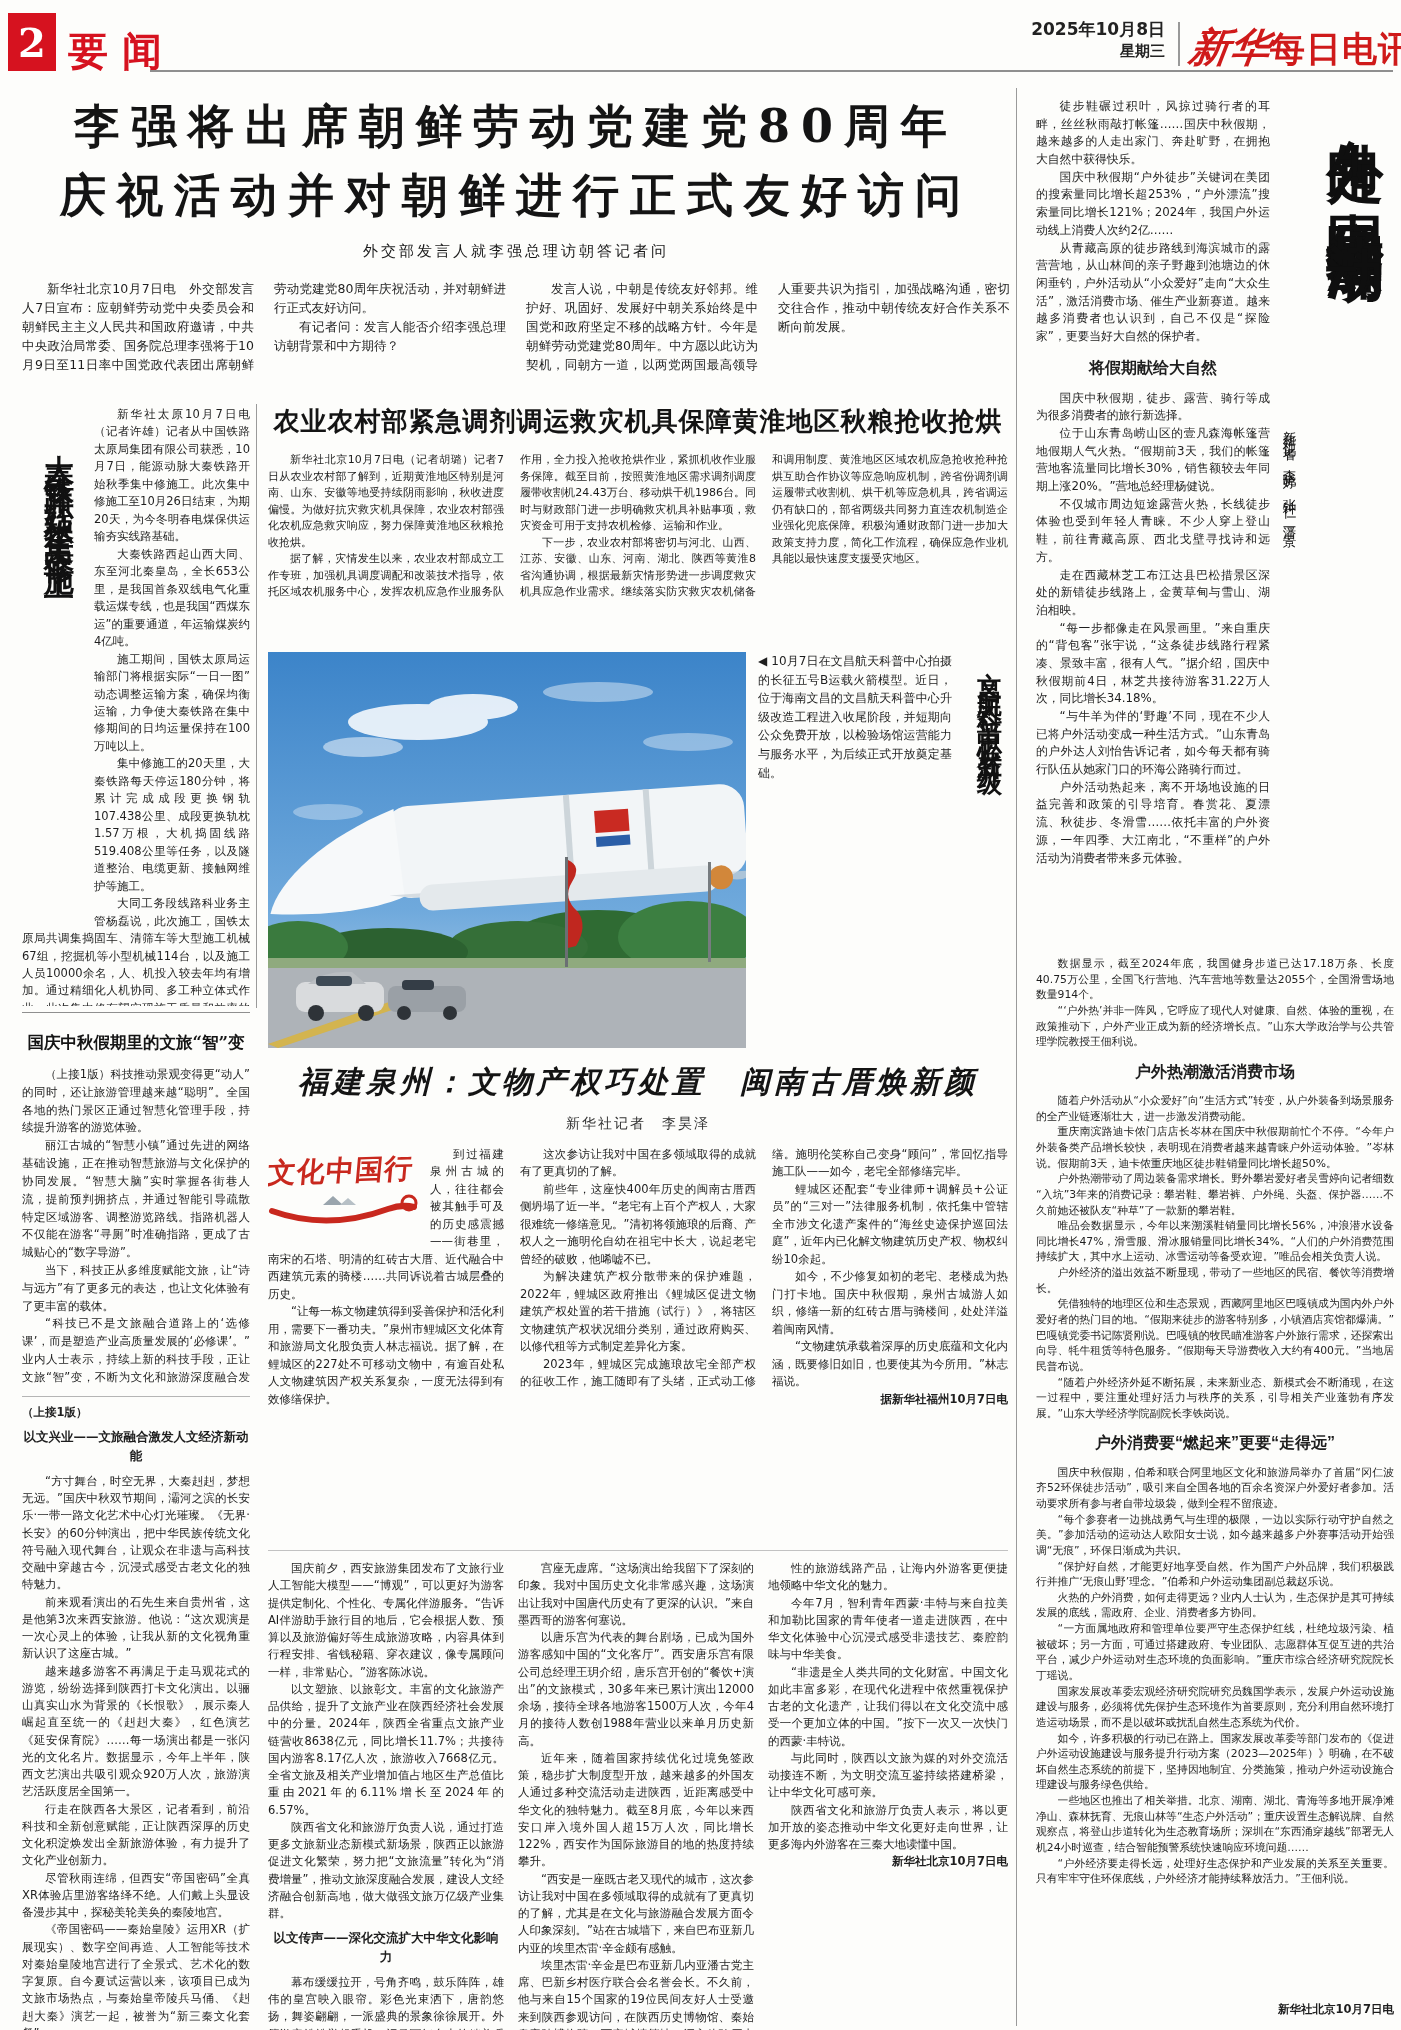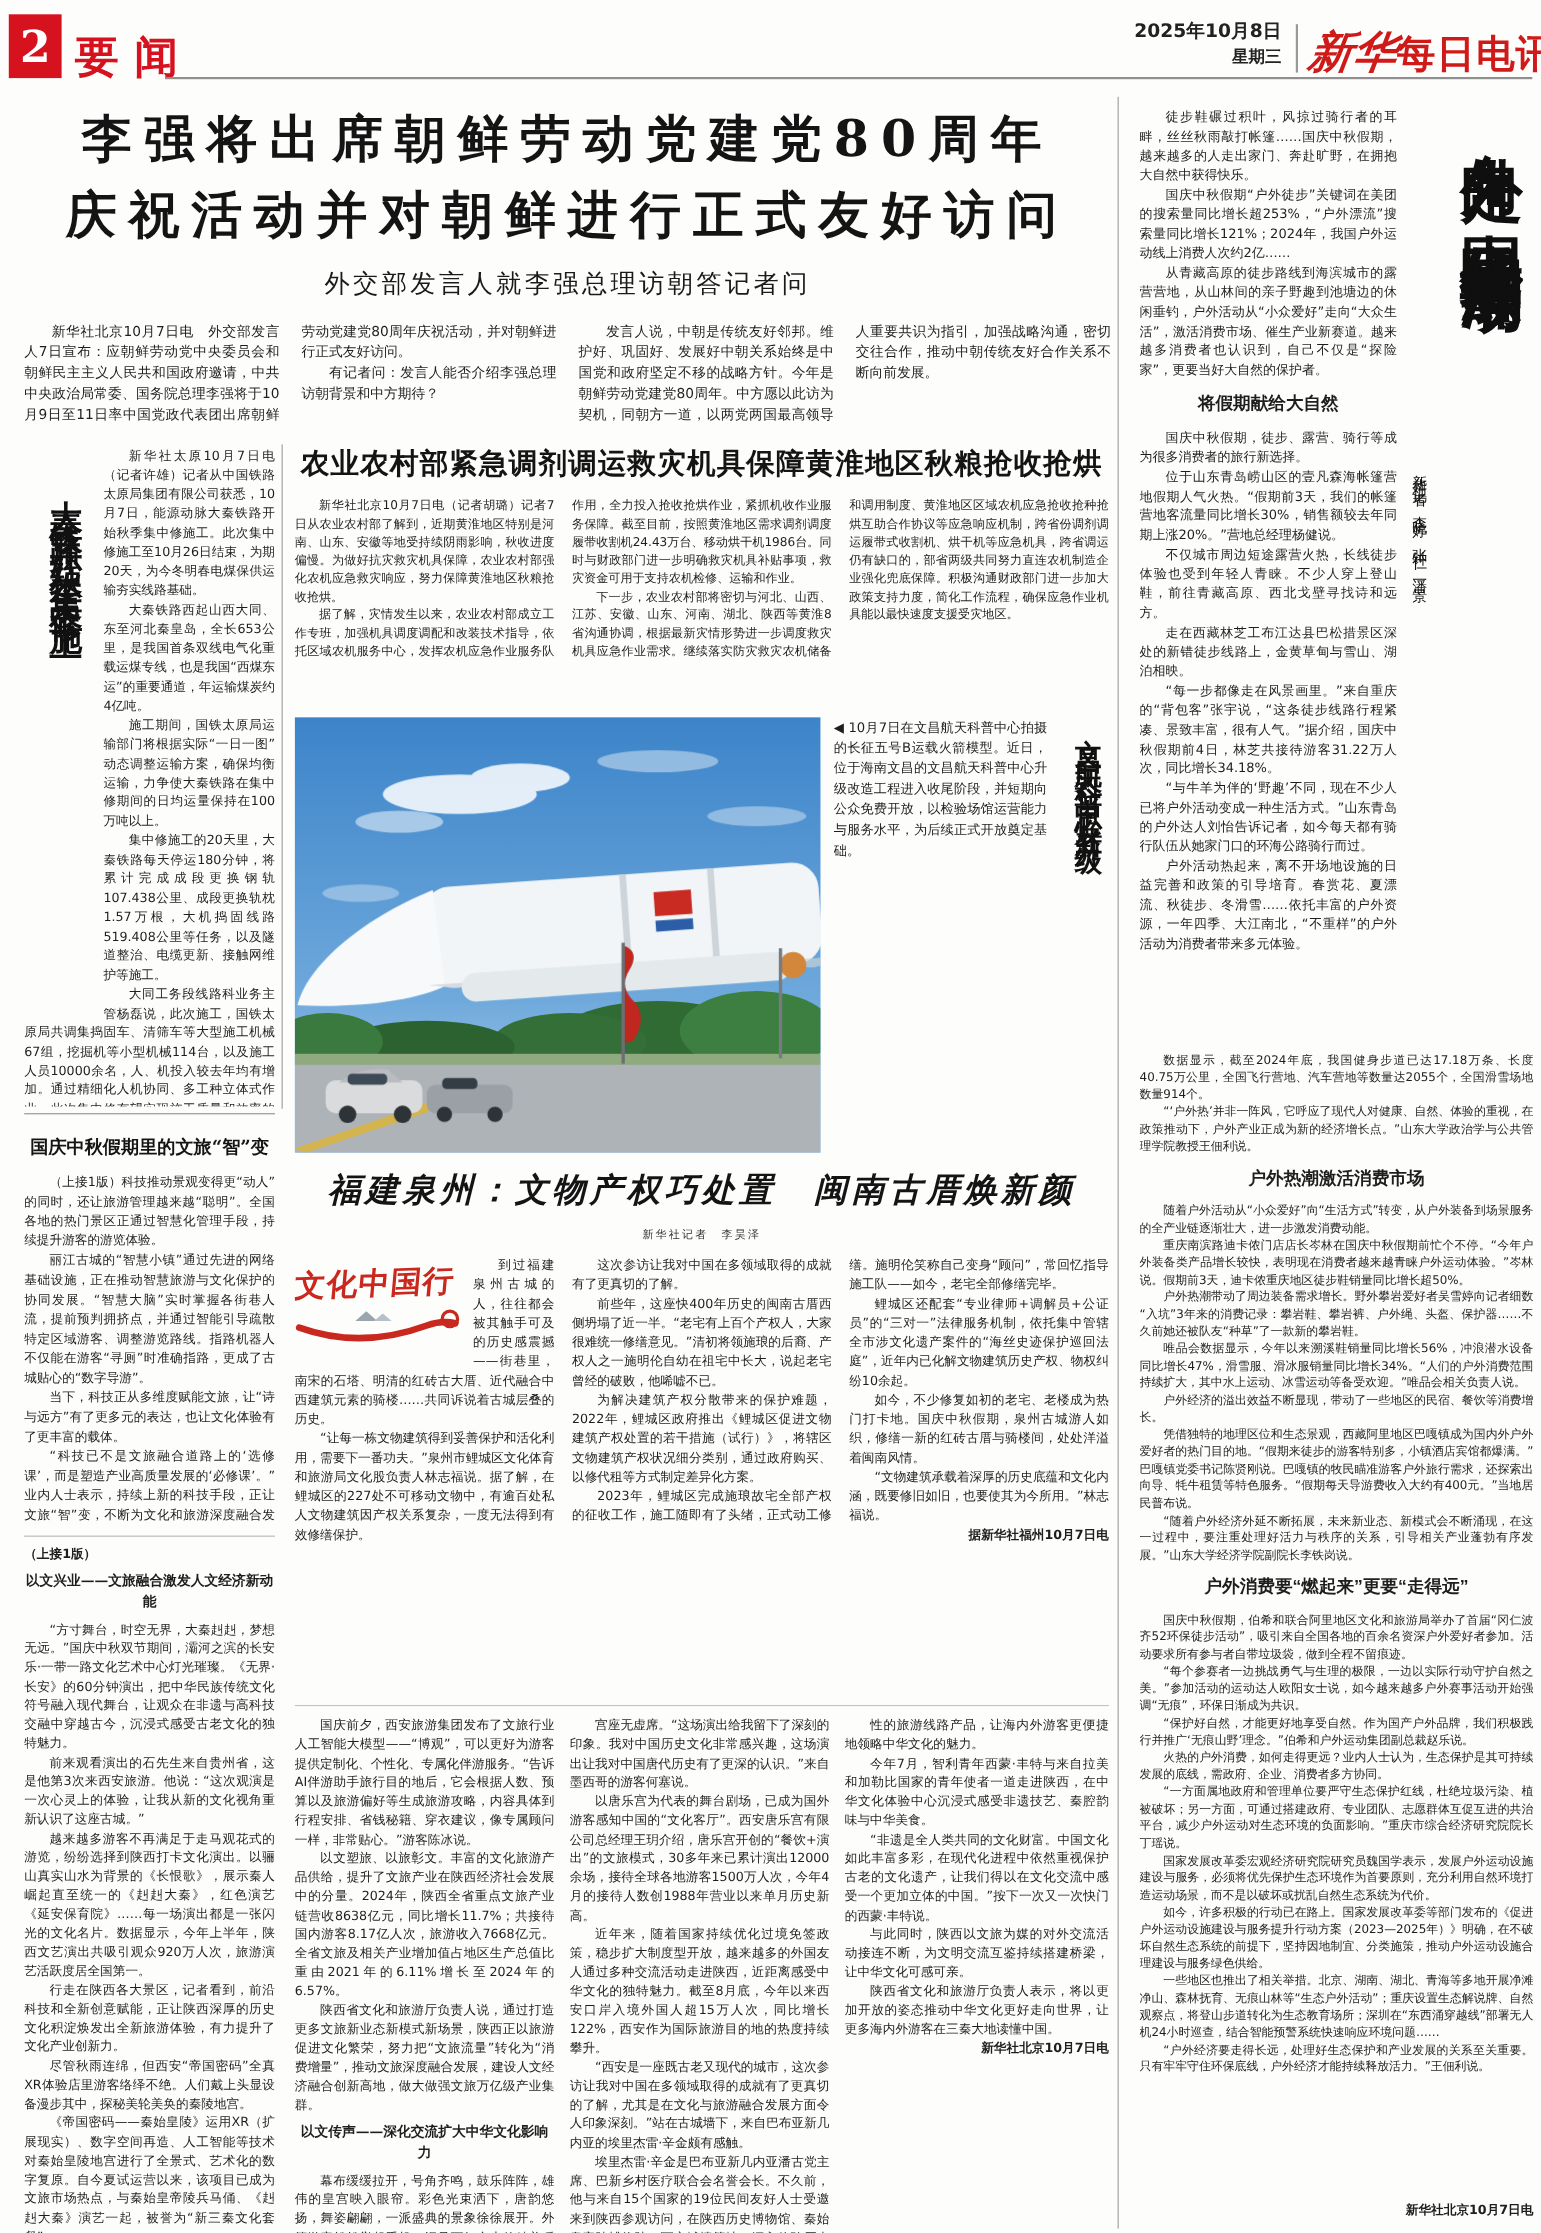--- a/index.html
+++ b/index.html
@@ -17,42 +17,42 @@
   .hdrdate .d1{font-size:17px;font-weight:700;color:#222;}
   .hdrdate .d2{font-size:15px;font-weight:700;color:#222;}
   .hdrsep{position:absolute;left:1178px;top:22px;width:2px;height:44px;background:#999;}
   .masthead{position:absolute;left:1190px;top:20px;font-size:35px;color:#cf1a1a;font-weight:800;white-space:nowrap;}
   .masthead .scr{font-family:"DejaVu Serif",serif;font-style:italic;transform:skewX(-8deg);display:inline-block;font-size:40px;}
   .masthead .rest{font-family:"DejaVu Sans",sans-serif;letter-spacing:1px;}
   
   .lead{position:absolute;left:22px;top:92px;width:988px;}
   .lead h1{margin:0;font-family:"DejaVu Serif",serif;font-weight:800;color:#141414;
            font-size:46px;line-height:1.5;text-align:center;letter-spacing:11px;}
-  .lead .deck{margin-top:12px;text-align:center;font-size:23px;color:#1a1a1a;letter-spacing:3px;}
+  .lead .deck{margin-top:12px;text-align:center;font-size:15px;color:#1a1a1a;letter-spacing:3px;}
   .lead .body{margin-top:18px;column-count:4;column-gap:20px;font-size:12.5px;line-height:1.52;height:100px;overflow:hidden;}
   
   .daqin{position:absolute;left:22px;top:406px;width:228px;height:600px;overflow:hidden;font-size:11.5px;line-height:1.52;}
   .daqin .vtitle{float:left;width:54px;height:480px;margin:24px 12px 6px 6px;writing-mode:vertical-rl;
                  font-family:"DejaVu Serif",serif;font-weight:800;font-size:30px;letter-spacing:10px;color:#111;}
   
   .agri{position:absolute;left:268px;top:404px;width:740px;}
   .agri h2{margin:0;font-family:"DejaVu Serif",serif;font-weight:800;font-size:26px;text-align:center;
            letter-spacing:1px;color:#141414;white-space:nowrap;}
   .agri .body{margin-top:13px;column-count:3;column-gap:16px;font-size:11px;line-height:1.5;height:198px;overflow:hidden;}
   
   .photo{position:absolute;left:268px;top:652px;width:478px;height:396px;overflow:hidden;background:#9ec7e8;}
   .caption{position:absolute;left:758px;top:652px;width:250px;height:396px;overflow:hidden;font-size:12px;line-height:1.55;}
   .caption .vtitle2{float:right;width:46px;height:356px;margin-left:10px;writing-mode:vertical-rl;
                     font-family:"DejaVu Serif",serif;font-weight:800;font-size:25px;letter-spacing:9px;color:#111;}
   .caption p{margin:0;text-align:justify;}
   
   .qz{position:absolute;left:268px;top:1062px;width:740px;}
   .qz h2{margin:0;font-family:"DejaVu Serif",serif;font-weight:800;font-size:30px;text-align:center;
          letter-spacing:4px;color:#141414;white-space:nowrap;font-style:italic;}
-  .qz .byline{margin-top:12px;text-align:center;font-size:10px;color:#333;letter-spacing:2px;
+  .qz .byline{margin-top:12px;text-align:center;font-size:14px;color:#333;letter-spacing:2px;
               font-family:"DejaVu Serif",serif;}
   .qz .body{margin-top:13px;column-count:3;column-gap:16px;font-size:11.5px;line-height:1.52;height:386px;overflow:hidden;}
   .whlogo{float:left;width:152px;height:92px;margin:4px 10px 4px 0;position:relative;}
   .whlogo .wt{font-family:"DejaVu Serif",serif;color:#c8281e;font-size:28px;font-weight:800;
               display:inline-block;transform:skewX(-7deg) rotate(-2deg);letter-spacing:1px;white-space:nowrap;}
   
   .wenlv{position:absolute;left:22px;top:1024px;width:228px;height:362px;overflow:hidden;}
   .wenlv h3{margin:8px 0 12px 0;font-family:"DejaVu Serif",serif;font-weight:800;font-size:16.5px;
             text-align:center;color:#141414;white-space:nowrap;}
   .wenlv .body{font-size:11.5px;line-height:1.55;}

